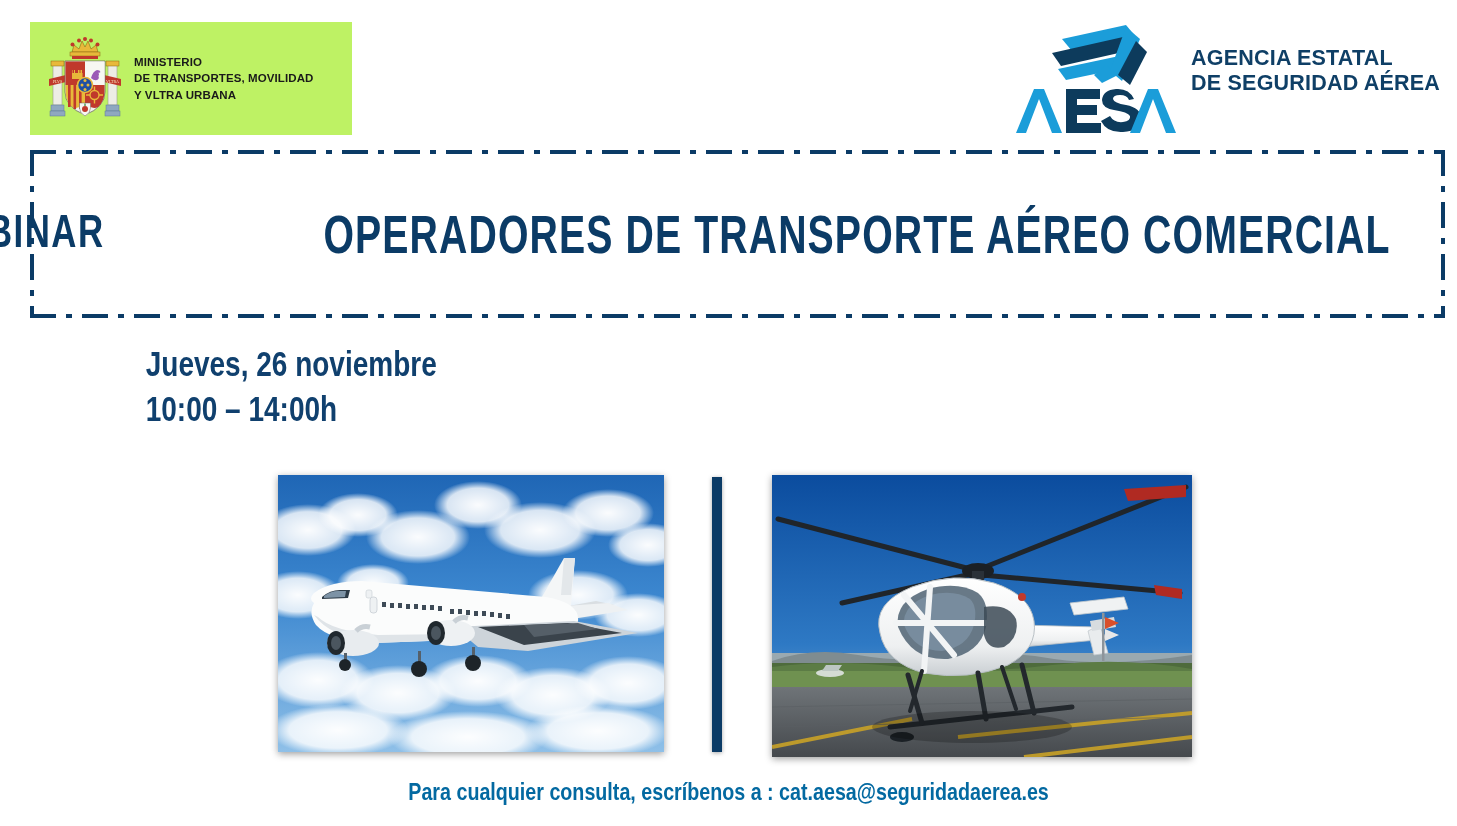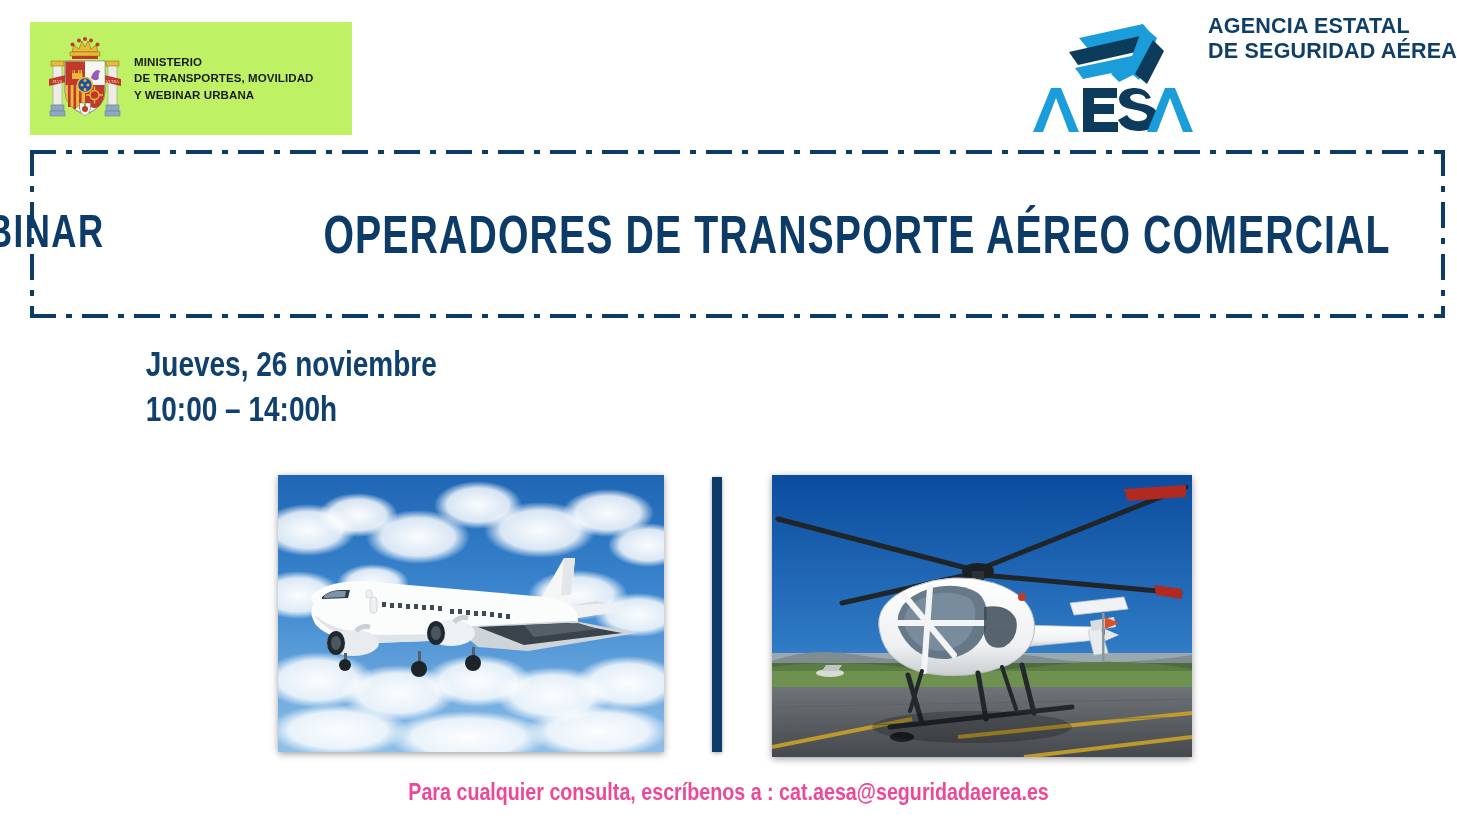--- a/index.html
+++ b/index.html
@@ -43,25 +43,25 @@
     font-weight: 600;
     line-height: 1.42;
     letter-spacing: 0.1px;
     white-space: nowrap;
   }
   #ministry-text div { display: block; }
 
   
   #aesa-block {
     position: absolute;
-    right: 0;
+    right: 17px;
     top: 14px;
     height: 122px;
     display: flex;
-    align-items: flex-start;
+    align-items: center;
   }
   #aesa-mark {
     width: 165px;
     height: 120px;
     flex: none;
     position: relative;
   }
   #aesa-mark svg { display: block; width: 100%; height: 100%; }
   #aesa-tagline {
     margin-left: 12px;
@@ -176,21 +176,21 @@
     box-shadow: 0 1px 4px rgba(0,0,0,0.35);
   }
 
   
   #footer-contact {
     position: absolute;
     left: 0;
     top: 778px;
     width: 1457px;
     text-align: center;
-    color: #ec4899;
+    color: #0369a1;
   }
   #footer-contact span {
     display: inline-block;
     font-family: "Liberation Sans Narrow", "Liberation Sans", sans-serif;
     font-weight: 700;
     font-size: 24px;
     transform: scaleX(0.82);
     white-space: nowrap;
   }
 </style>
@@ -261,21 +261,21 @@
           <circle cx="34" cy="50" r="1.5"></circle>
           <circle cx="40" cy="50" r="1.5"></circle>
           <circle cx="37" cy="54.5" r="1.5"></circle>
         </g>
       </g>
     </svg>
   </div>
   <div id="ministry-text">
     <div>MINISTERIO</div>
     <div>DE TRANSPORTES, MOVILIDAD</div>
-    <div>Y WEBINAR URBANA</div>
+    <div>Y VLTRA URBANA</div>
   </div>
 </div>
 
 <div id="aesa-block">
   <div id="aesa-mark">
     <svg viewBox="0 0 165 120" xmlns="http://www.w3.org/2000/svg">
 
       <g>
         <path d="M48 24 L112 10 L122 22 L58 36 Z" fill="#1B9DD9"></path>
         <path d="M38 38 L118 20 L127 33 L47 51 Z" fill="#0D3B5C"></path>

